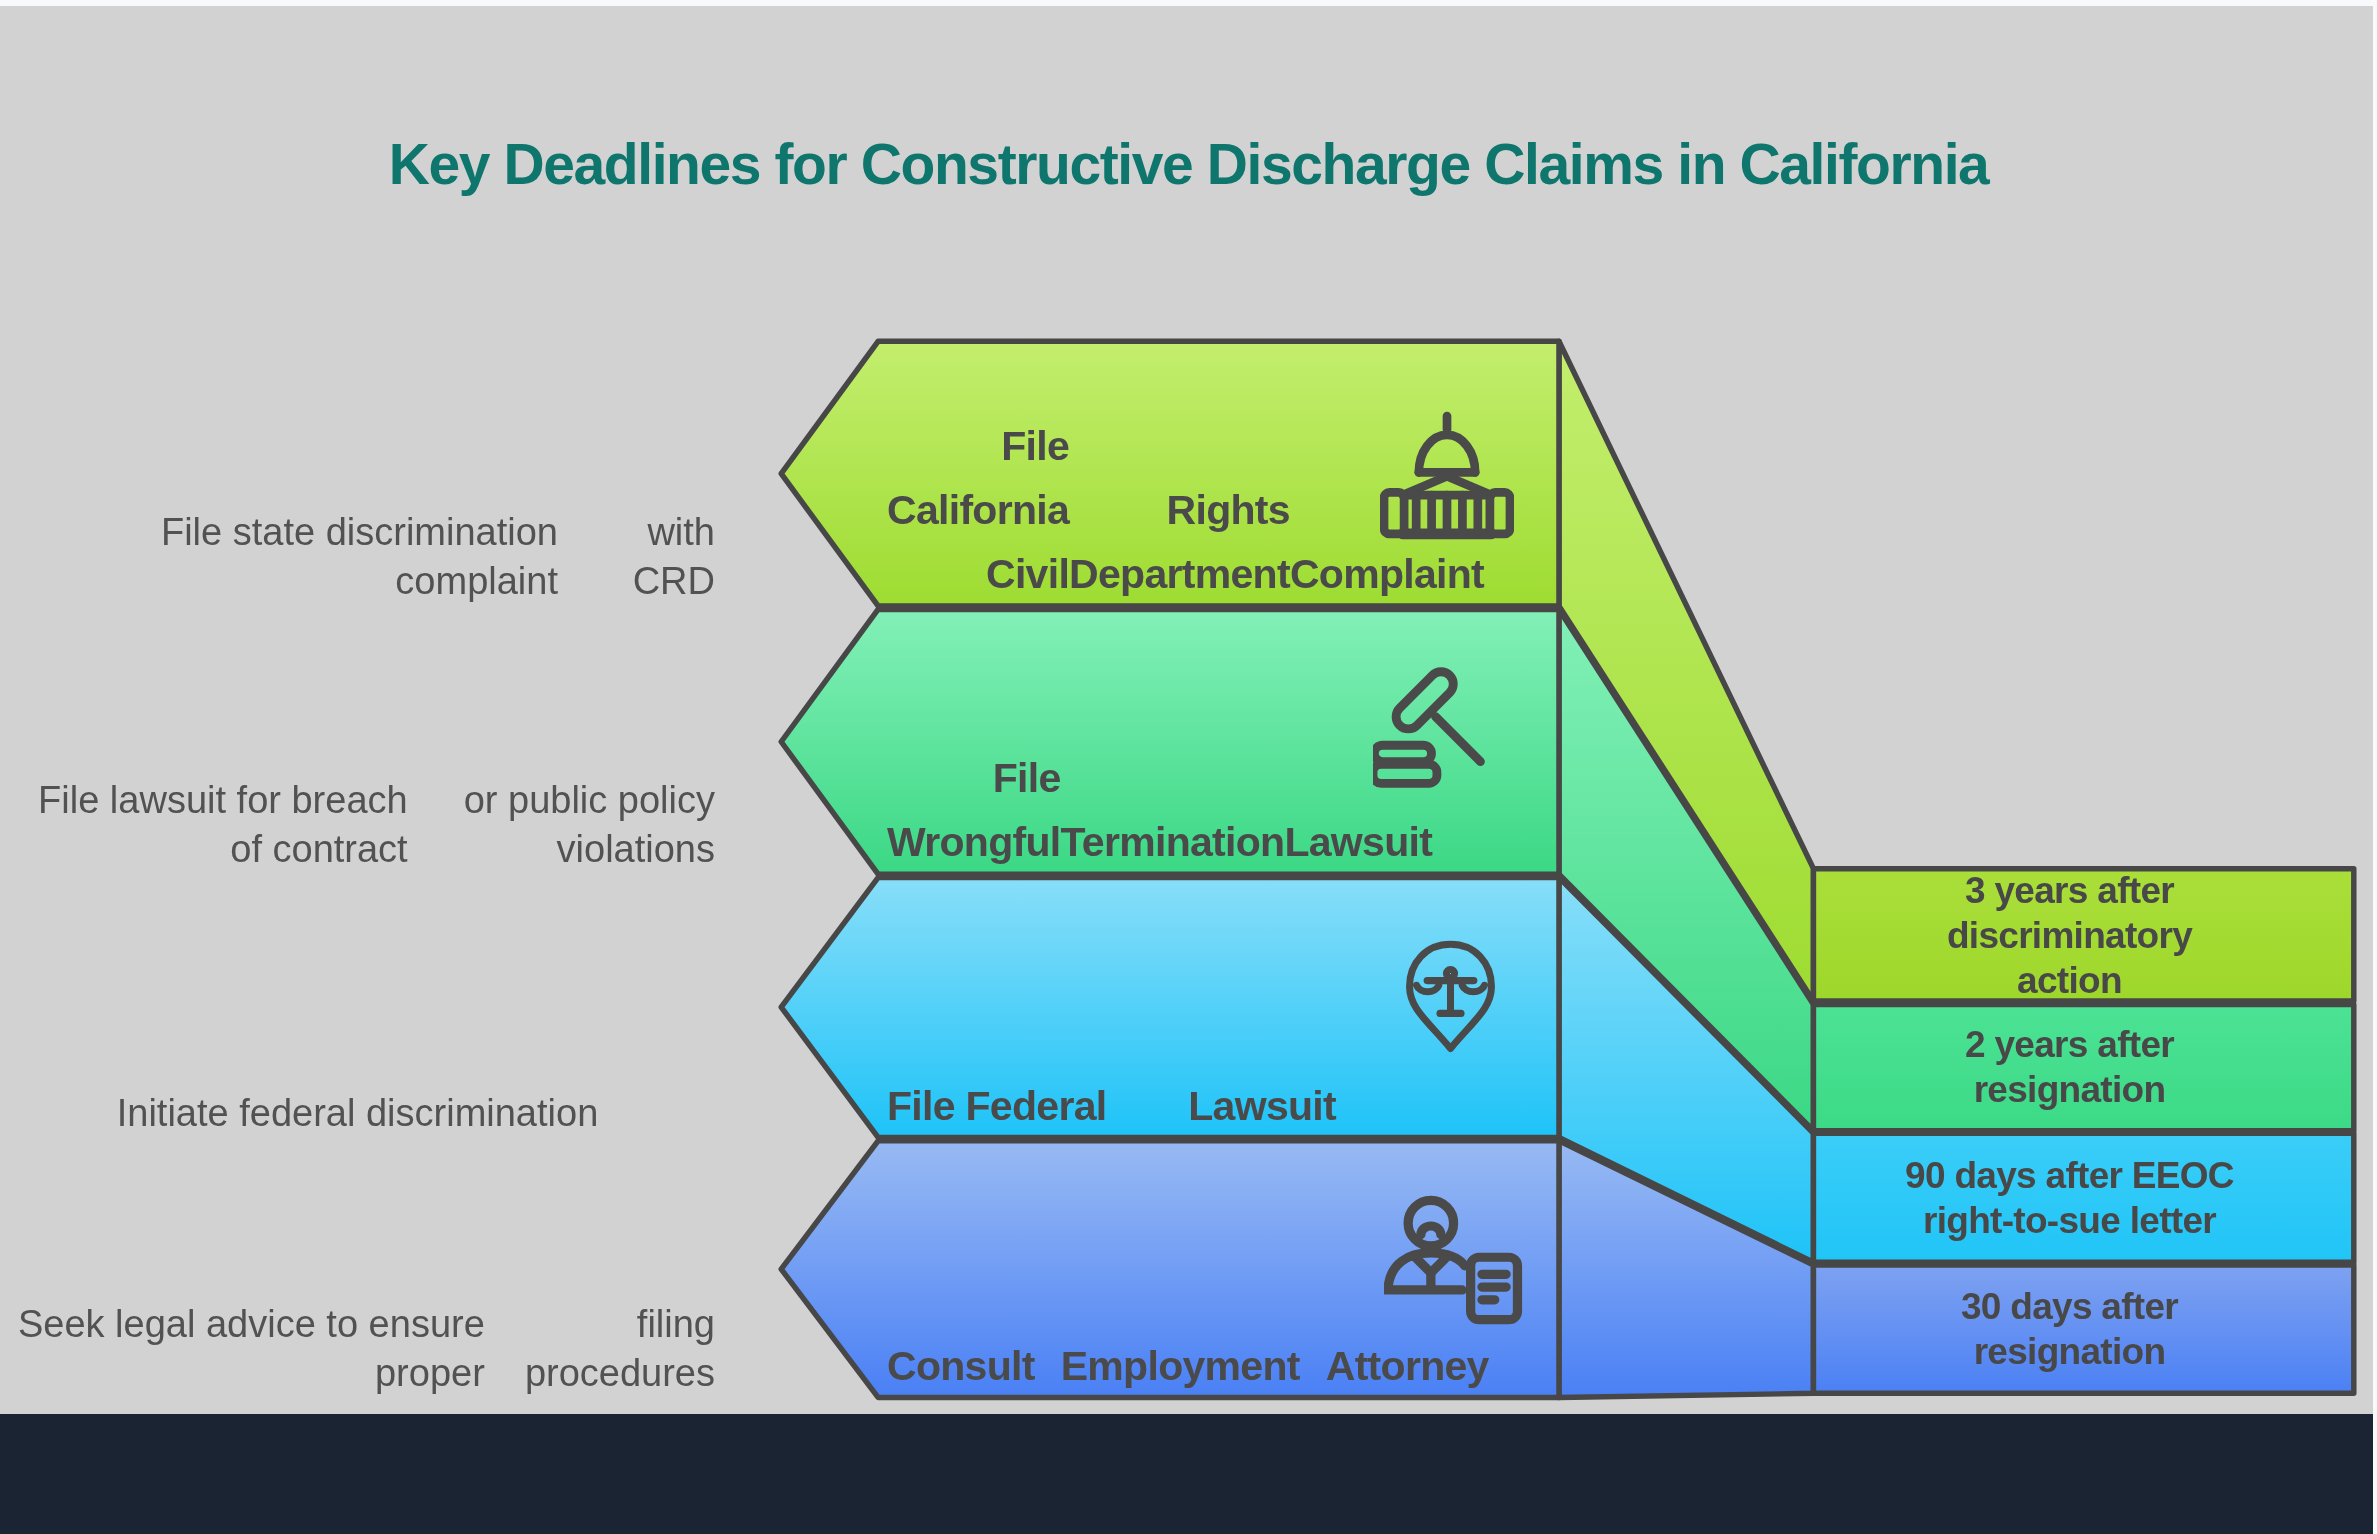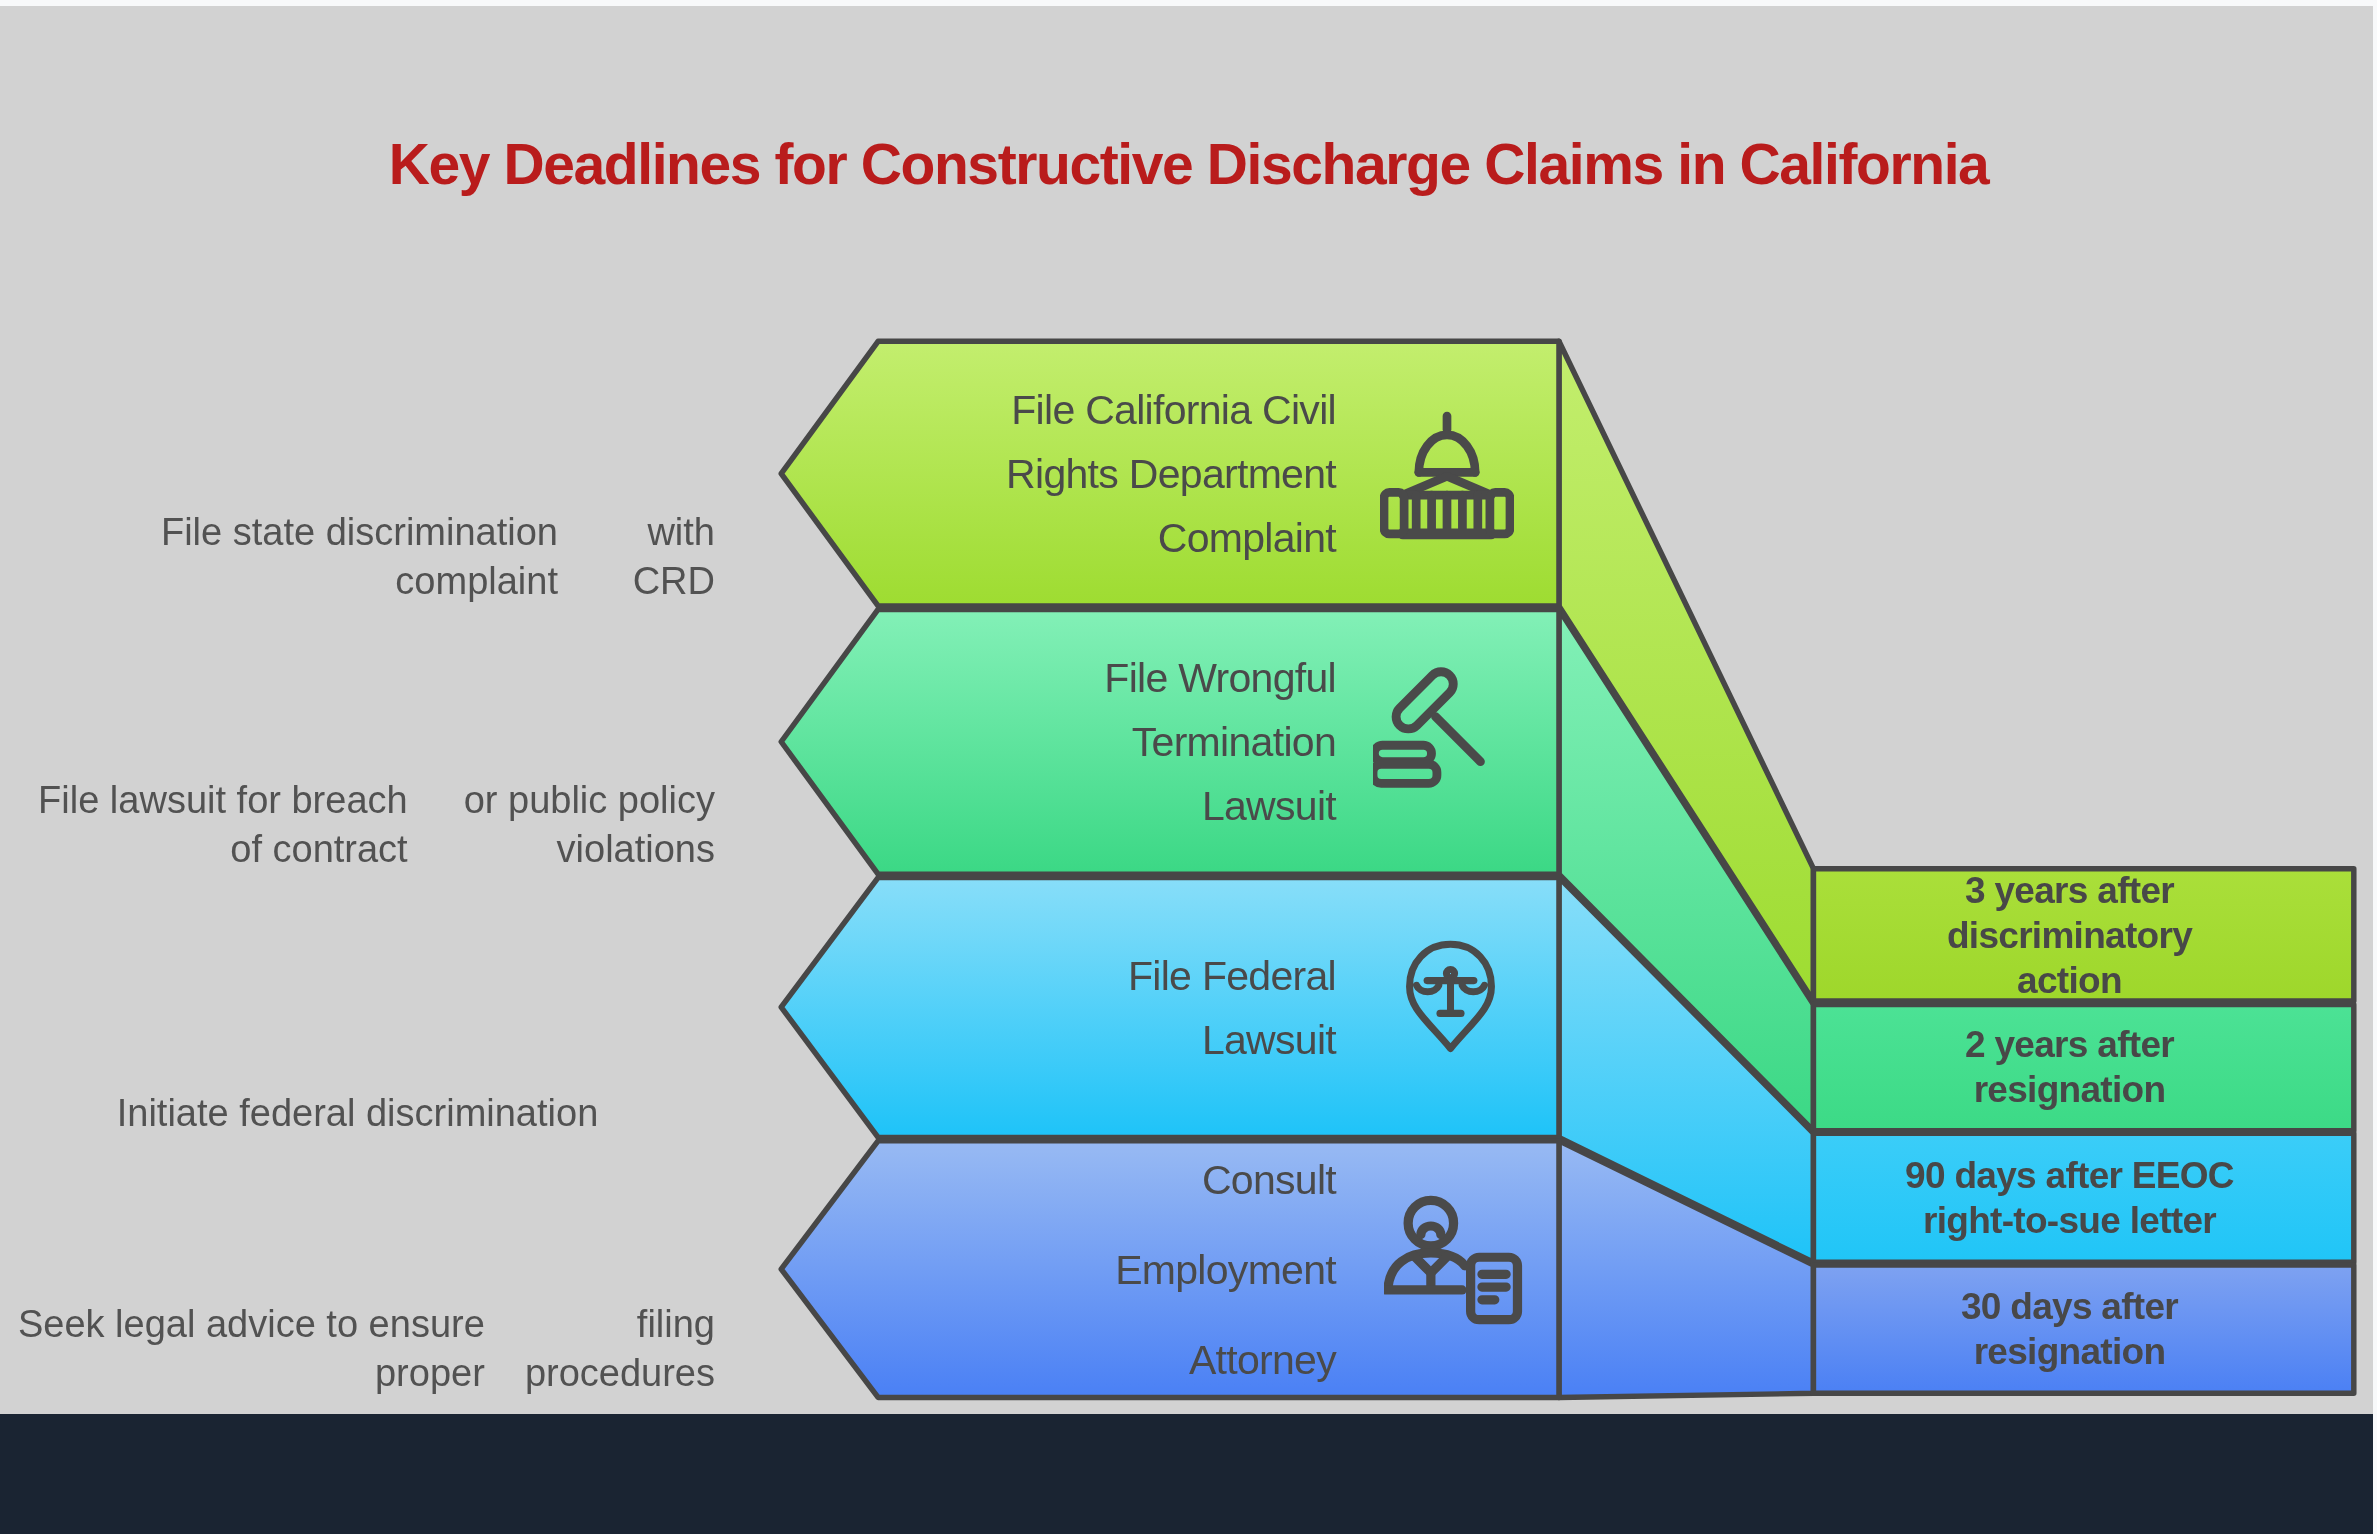--- a/index.html
+++ b/index.html
@@ -6,31 +6,31 @@
   .stage{
     position:relative;width:2377px;height:1534px;overflow:hidden;
     background:#d2d2d2;font-family:"Liberation Sans",sans-serif;
   }
   .diagram-svg{position:absolute;left:0;top:0;width:2377px;height:1534px;}
   .edge-top{position:absolute;left:0;top:0;width:100%;height:5.5px;background:#f8f9fa;}
   .edge-right{position:absolute;right:0;top:0;width:4.1px;height:100%;background:#f8f9fa;}
   .footer-bar{position:absolute;left:0;top:1414px;width:100%;height:120px;background:#1a2432;}
   .page-title{
     position:absolute;left:0;right:0;top:131px;text-align:center;
-    font-size:57px;font-weight:bold;color:#b91c1c;letter-spacing:-1.4px;
+    font-size:57px;font-weight:bold;color:#0f766e;letter-spacing:-1.4px;
   }
   .side-label{
     position:absolute;left:0;display:flex;flex-direction:row;justify-content:center;
     align-items:flex-end;text-align:right;
     font-size:38px;line-height:49px;color:#525252;
   }
   .arrow-title{
-    position:absolute;display:flex;flex-direction:column;justify-content:center;
+    position:absolute;display:flex;flex-direction:row;justify-content:space-between;
     align-items:flex-end;text-align:right;
-    font-size:41px;line-height:64px;font-weight:normal;color:#4a4a4a;letter-spacing:-0.7px;
+    font-size:41px;line-height:64px;font-weight:bold;color:#4a4a4a;letter-spacing:-0.7px;
   }
   .deadline-text{
     position:absolute;display:flex;flex-direction:column;justify-content:center;
     align-items:center;text-align:right;
     font-size:37px;line-height:45px;font-weight:bold;color:#484848;letter-spacing:-0.7px;
   }
   .icon{position:absolute;}
   .icon svg{width:100%;height:100%;stroke:#4a4a4a;fill:none;stroke-linecap:round;stroke-linejoin:round;}
 </style>
 </head>

